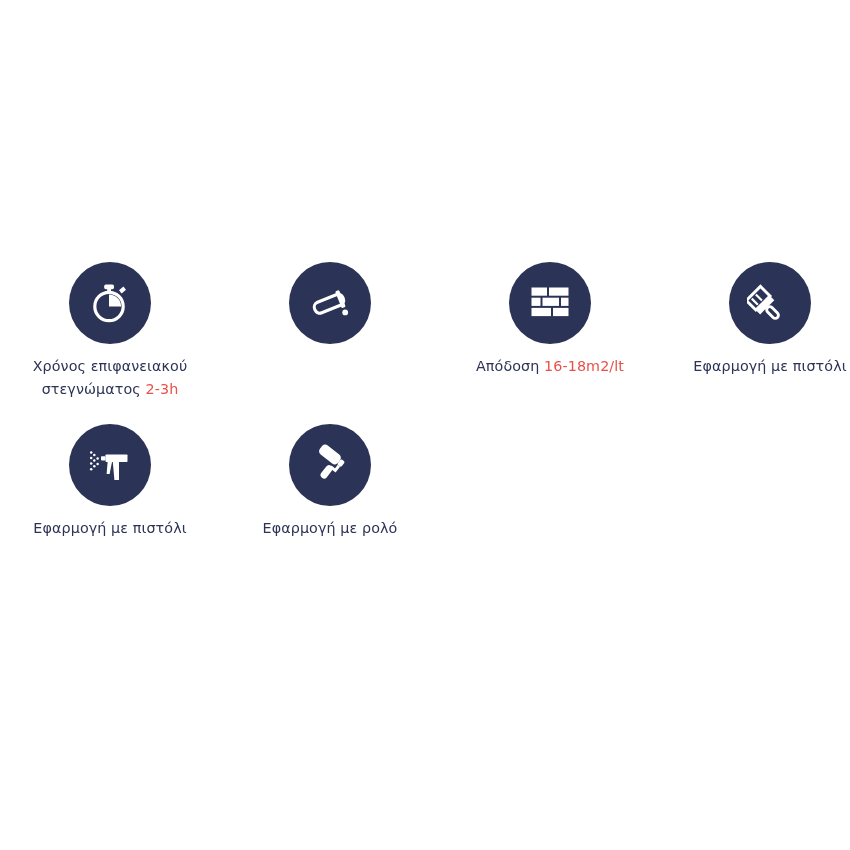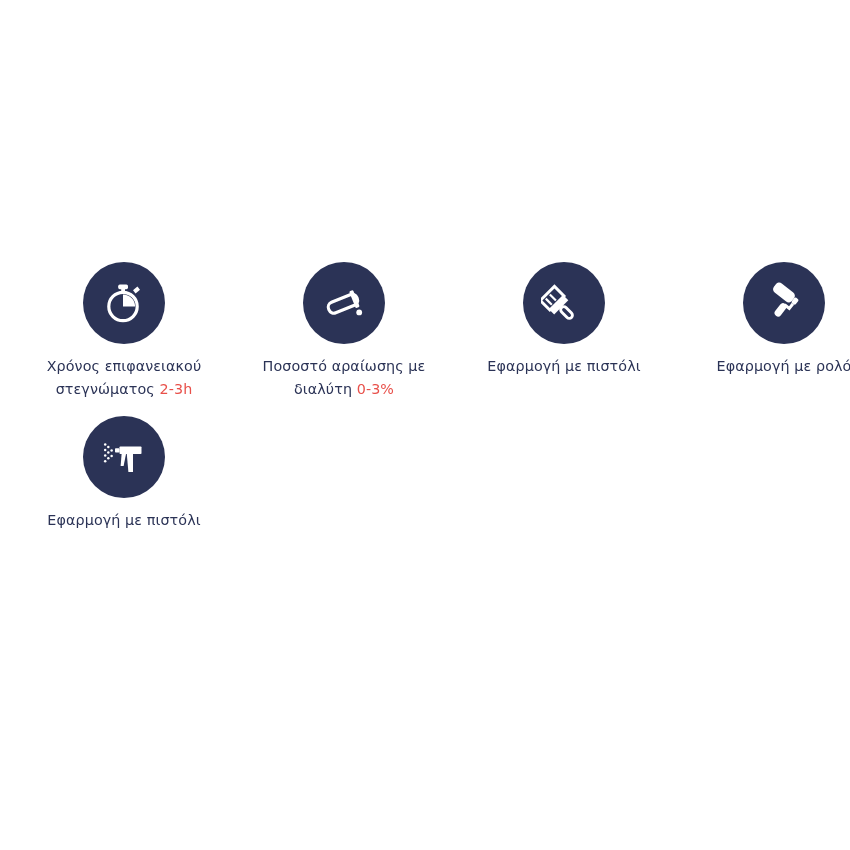--- a/index.html
+++ b/index.html
@@ -20,22 +20,22 @@
     position: absolute;
     left: 0;
     top: 262px;
     width: 850px;
   }
 
   .feature-grid {
     display: grid;
     grid-template-columns: repeat(4, 220px);
     justify-content: start;
-    padding-left: 14px;
-    row-gap: 16px;
+    padding-left: 0px;
+    row-gap: 24px;
   }
 
   .feature-item {
     width: 220px;
     display: flex;
     flex-direction: column;
     align-items: center;
   }
 
   .icon-circle {
@@ -94,64 +94,62 @@
     <div class="feature-item">
       <div class="icon-circle">
         <svg width="48" height="48" viewBox="0 0 48 48" aria-hidden="true">
           <g transform="rotate(-22 24 24)">
             <rect x="7.5" y="18.6" width="30.5" height="11.4" rx="5.2" fill="none" stroke="#ffffff" stroke-width="3.1"></rect>
             <rect x="33.0" y="15.2" width="4.2" height="18.2" rx="1.3" fill="#ffffff"></rect>
           </g>
           <circle cx="39.2" cy="33.4" r="2.9" fill="#ffffff"></circle>
         </svg>
       </div>
-      <div class="feature-label">
-        <span>Ποσοστό αραίωσης με διαλύτη </span><span class="accent">0-3%</span>
-      </div>
-    </div>
-
+    </div>
+
+    <div class="feature-item">
+      <div class="icon-circle">
+        <svg width="44" height="44" viewBox="0 0 44 44" aria-hidden="true">
+          <g fill="#ffffff">
+
+            <rect x="3.5" y="6.5" width="15.5" height="8.2"></rect>
+            <rect x="21.0" y="6.5" width="19.5" height="8.2"></rect>
+
+            <rect x="3.5" y="16.7" width="9.0" height="8.2"></rect>
+            <rect x="14.5" y="16.7" width="16.5" height="8.2"></rect>
+            <rect x="33.0" y="16.7" width="7.5" height="8.2"></rect>
+
+            <rect x="3.5" y="26.9" width="19.5" height="8.2"></rect>
+            <rect x="25.0" y="26.9" width="15.5" height="8.2"></rect>
+          </g>
+        </svg>
+      </div>
+      <div class="feature-label">
+        <span>Απόδοση </span><span class="accent">16-18m2/lt</span>
+      </div>
+    </div>
 
     <div class="feature-item">
       <div class="icon-circle">
         <svg width="46" height="46" viewBox="0 0 46 46" aria-hidden="true">
           <g transform="rotate(-45 23 23)">
 
             <rect x="8.0" y="4.5" width="20.0" height="13.5" fill="none" stroke="#ffffff" stroke-width="2.9"></rect>
 
             <rect x="8.0" y="18.5" width="20.0" height="5.6" fill="#ffffff"></rect>
 
             <line x1="13.2" y1="7.0" x2="13.2" y2="15.6" stroke="#ffffff" stroke-width="2.2"></line>
             <line x1="19.0" y1="7.0" x2="19.0" y2="15.6" stroke="#ffffff" stroke-width="2.2"></line>
 
             <rect x="15.0" y="24.5" width="6.2" height="14.0" rx="3.1" fill="none" stroke="#ffffff" stroke-width="2.9"></rect>
           </g>
         </svg>
       </div>
       <div class="feature-label">
         <span>Εφαρμογή με πιστόλι</span><span class="accent"></span>
-      </div>
-    </div>
-
-    <div class="feature-item">
-      <div class="icon-circle">
-        <svg width="46" height="46" viewBox="0 0 46 46" aria-hidden="true">
-          <g transform="rotate(38 23 23)">
-
-            <rect x="5.0" y="9.0" width="23.0" height="11.5" rx="4.2" fill="#ffffff"></rect>
-
-            <rect x="28.0" y="11.3" width="5.0" height="6.8" rx="1.6" fill="#ffffff"></rect>
-
-            <path d="M30.5 18.1 L30.5 24.0 L24.5 24.0" fill="none" stroke="#ffffff" stroke-width="3.0"></path>
-
-            <rect x="21.0" y="23.0" width="7.0" height="15.0" rx="3.5" fill="#ffffff"></rect>
-          </g>
-        </svg>
-      </div>
-      <div class="feature-label">
-        <span>Εφαρμογή με ρολό</span><span class="accent"></span>
       </div>
     </div>
 
     <div class="feature-item">
       <div class="icon-circle">
         <svg width="48" height="48" viewBox="0 0 48 48" aria-hidden="true">
           <g fill="#ffffff">
 
             <rect x="19.5" y="13.5" width="22.0" height="7.6" rx="0.8"></rect>
 
@@ -173,14 +171,34 @@
             <circle cx="5.2" cy="22.6" r="1.25"></circle>
             <circle cx="5.2" cy="28.2" r="1.25"></circle>
           </g>
         </svg>
       </div>
       <div class="feature-label">
         <span>Εφαρμογή με πιστόλι</span><span class="accent"></span>
       </div>
     </div>
 
+    <div class="feature-item">
+      <div class="icon-circle">
+        <svg width="46" height="46" viewBox="0 0 46 46" aria-hidden="true">
+          <g transform="rotate(38 23 23)">
+
+            <rect x="5.0" y="9.0" width="23.0" height="11.5" rx="4.2" fill="#ffffff"></rect>
+
+            <rect x="28.0" y="11.3" width="5.0" height="6.8" rx="1.6" fill="#ffffff"></rect>
+
+            <path d="M30.5 18.1 L30.5 24.0 L24.5 24.0" fill="none" stroke="#ffffff" stroke-width="3.0"></path>
+
+            <rect x="21.0" y="23.0" width="7.0" height="15.0" rx="3.5" fill="#ffffff"></rect>
+          </g>
+        </svg>
+      </div>
+      <div class="feature-label">
+        <span>Εφαρμογή με ρολό</span><span class="accent"></span>
+      </div>
+    </div>
+
   </div>
 </div>
 
 </body></html>

